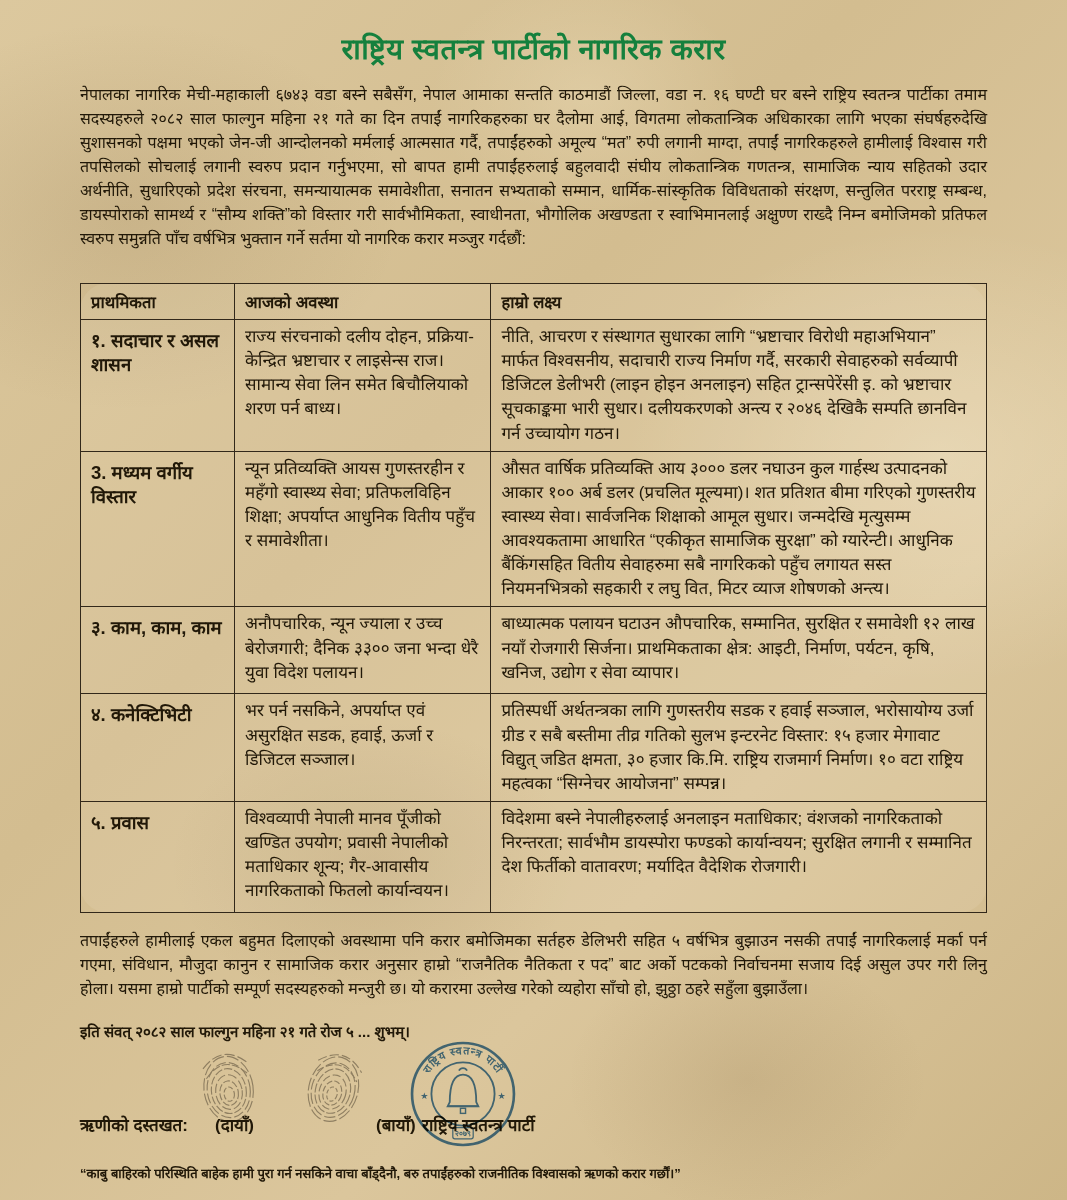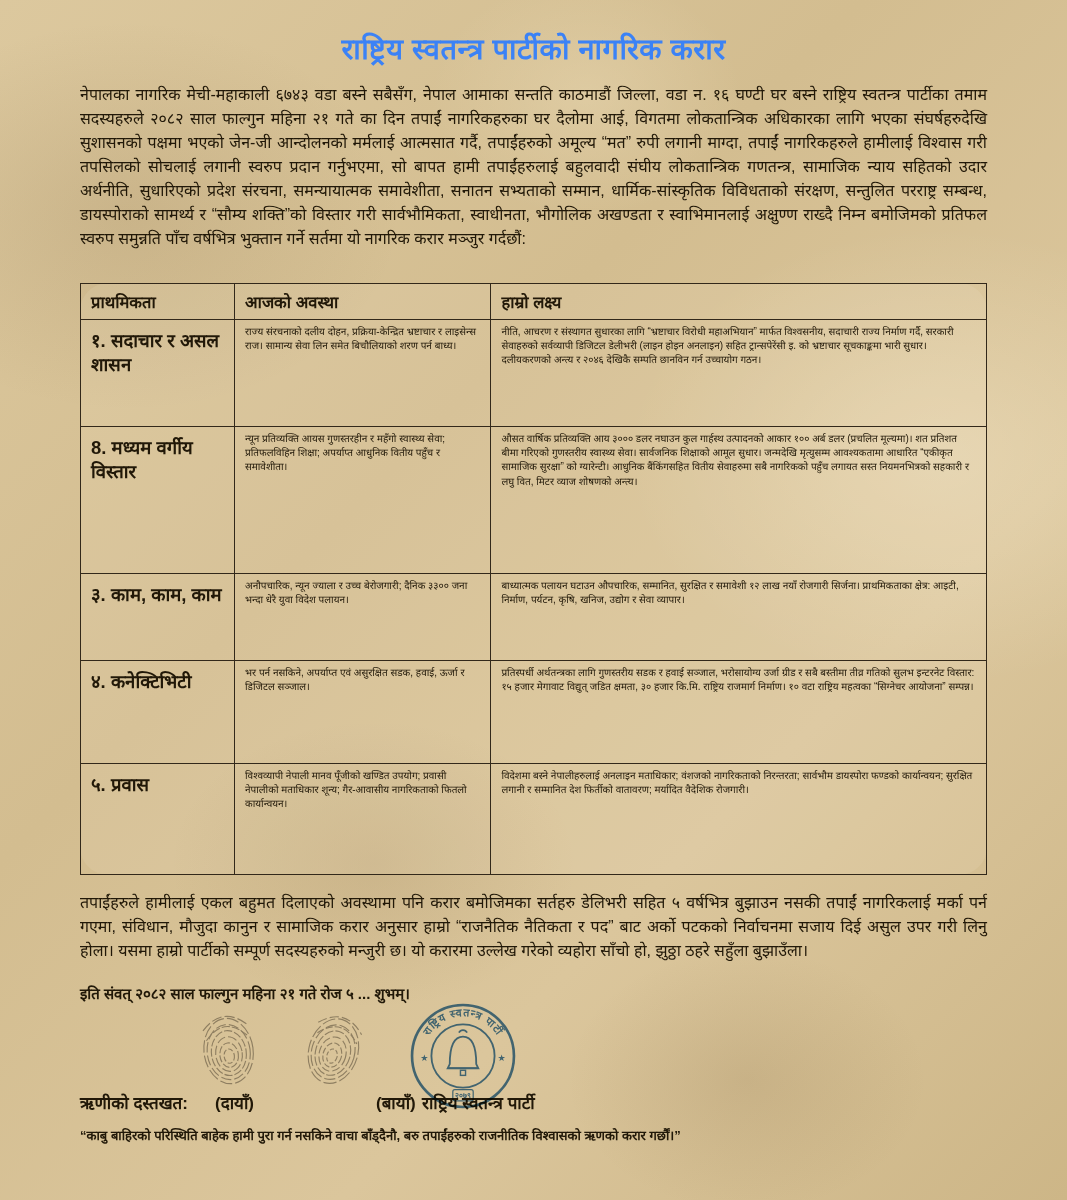--- a/index.html
+++ b/index.html
@@ -11,35 +11,35 @@
       radial-gradient(ellipse 420px 300px at 12% 18%, rgba(110,82,44,.14), transparent 65%),
       radial-gradient(ellipse 520px 380px at 88% 38%, rgba(255,246,222,.30), transparent 60%),
       radial-gradient(ellipse 340px 240px at 35% 72%, rgba(112,84,46,.12), transparent 60%),
       radial-gradient(ellipse 300px 220px at 70% 90%, rgba(104,76,40,.12), transparent 60%),
       radial-gradient(ellipse 260px 200px at 55% 8%, rgba(255,244,214,.22), transparent 60%),
       linear-gradient(135deg,#dcc89e 0%,#d3bd90 38%,#dbc69c 68%,#cdb687 100%);
   }
   .page{padding:28px 80px 0;position:relative;}
   .title{
     text-align:center;font-size:29px;font-weight:bold;letter-spacing:.5px;
-    margin:0 0 16px;color:#3b82f6;
+    margin:0 0 16px;color:#15803d;
   }
   .para{font-size:16px;line-height:1.5;text-align:justify;margin:0;}
   .intro{margin-bottom:32px;}
   table{border-collapse:collapse;width:100%;background:rgba(255,248,228,.10);border-radius:28px;}
   th,td{border:1.7px solid #32281a;padding:5px 10px;vertical-align:top;text-align:left;}
   th{font-size:16.5px;font-weight:bold;padding:6px 10px;}
-  td{font-size:10px;line-height:1.42;}
+  td{font-size:17px;line-height:1.42;}
   td.pri{font-size:18.5px;font-weight:bold;line-height:1.32;padding-top:9px;white-space:pre-line;}
   tr.r1 td{height:92px;} tr.r2 td{height:132px;} tr.r3 td{height:72px;}
   tr.r4 td{height:88px;} tr.r5 td{height:96px;}
   .closing{margin-top:16px;}
   .dateline{font-size:15px;font-weight:bold;margin:20px 0 0;}
   .sig{position:relative;height:114px;margin-top:4px;}
-  .sig .st{position:absolute;top:84px;font-size:17px;font-weight:bold;white-space:nowrap;}
+  .sig .st{position:absolute;top:68px;font-size:17px;font-weight:bold;white-space:nowrap;}
   .lbl{left:0;} .right-lbl{left:135px;text-align:right;} .left-lbl{left:296px;} .party{left:342px;}
   .fp{position:absolute;width:62px;height:86px;top:0;}
   .fp1{left:118px;} .fp2{left:222px;transform:rotate(6deg);}
   .stamp{position:absolute;left:330px;top:-4px;width:106px;height:106px;
     opacity:.88;mix-blend-mode:multiply;}
   .quote{font-size:13px;font-weight:bold;margin-top:6px;line-height:1.45;}
 </style>
 </head>
 <body>
 
@@ -62,21 +62,21 @@
         <th>हाम्रो लक्ष्य</th>
       </tr>
     </thead>
     <tbody>
       <tr class="r1">
         <td class="pri">१. सदाचार र असल शासन</td>
         <td>राज्य संरचनाको दलीय दोहन, प्रक्रिया-केन्द्रित भ्रष्टाचार र लाइसेन्स राज। सामान्य सेवा लिन समेत बिचौलियाको शरण पर्न बाध्य।</td>
         <td>नीति, आचरण र संस्थागत सुधारका लागि “भ्रष्टाचार विरोधी महाअभियान” मार्फत विश्वसनीय, सदाचारी राज्य निर्माण गर्दै, सरकारी सेवाहरुको सर्वव्यापी डिजिटल डेलीभरी (लाइन होइन अनलाइन) सहित ट्रान्सपेरेंसी इ. को भ्रष्टाचार सूचकाङ्कमा भारी सुधार। दलीयकरणको अन्त्य र २०४६ देखिकै सम्पति छानविन गर्न उच्चायोग गठन।</td>
       </tr>
       <tr class="r2">
-        <td class="pri">8. मध्यम वर्गीय विस्तार</td>
+        <td class="pri">3. मध्यम वर्गीय विस्तार</td>
         <td>न्यून प्रतिव्यक्ति आयस गुणस्तरहीन र महँगो स्वास्थ्य सेवा; प्रतिफलविहिन शिक्षा; अपर्याप्त आधुनिक वितीय पहुँच र समावेशीता।</td>
         <td>औसत वार्षिक प्रतिव्यक्ति आय ३००० डलर नघाउन कुल गार्हस्थ उत्पादनको आकार १०० अर्ब डलर (प्रचलित मूल्यमा)। शत प्रतिशत बीमा गरिएको गुणस्तरीय स्वास्थ्य सेवा। सार्वजनिक शिक्षाको आमूल सुधार। जन्मदेखि मृत्युसम्म आवश्यकतामा आधारित “एकीकृत सामाजिक सुरक्षा” को ग्यारेन्टी। आधुनिक बैंकिंगसहित वितीय सेवाहरुमा सबै नागरिकको पहुँच लगायत सस्त नियमनभित्रको सहकारी र लघु वित, मिटर व्याज शोषणको अन्त्य।</td>
       </tr>
       <tr class="r3">
         <td class="pri">३. काम, काम, काम</td>
         <td>अनौपचारिक, न्यून ज्याला र उच्च बेरोजगारी; दैनिक ३३०० जना भन्दा धेरै युवा विदेश पलायन।</td>
         <td>बाध्यात्मक पलायन घटाउन औपचारिक, सम्मानित, सुरक्षित र समावेशी १२ लाख नयाँ रोजगारी सिर्जना। प्राथमिकताका क्षेत्र: आइटी, निर्माण, पर्यटन, कृषि, खनिज, उद्योग र सेवा व्यापार।</td>
       </tr>
       <tr class="r4">
         <td class="pri">४. कनेक्टिभिटी</td>

